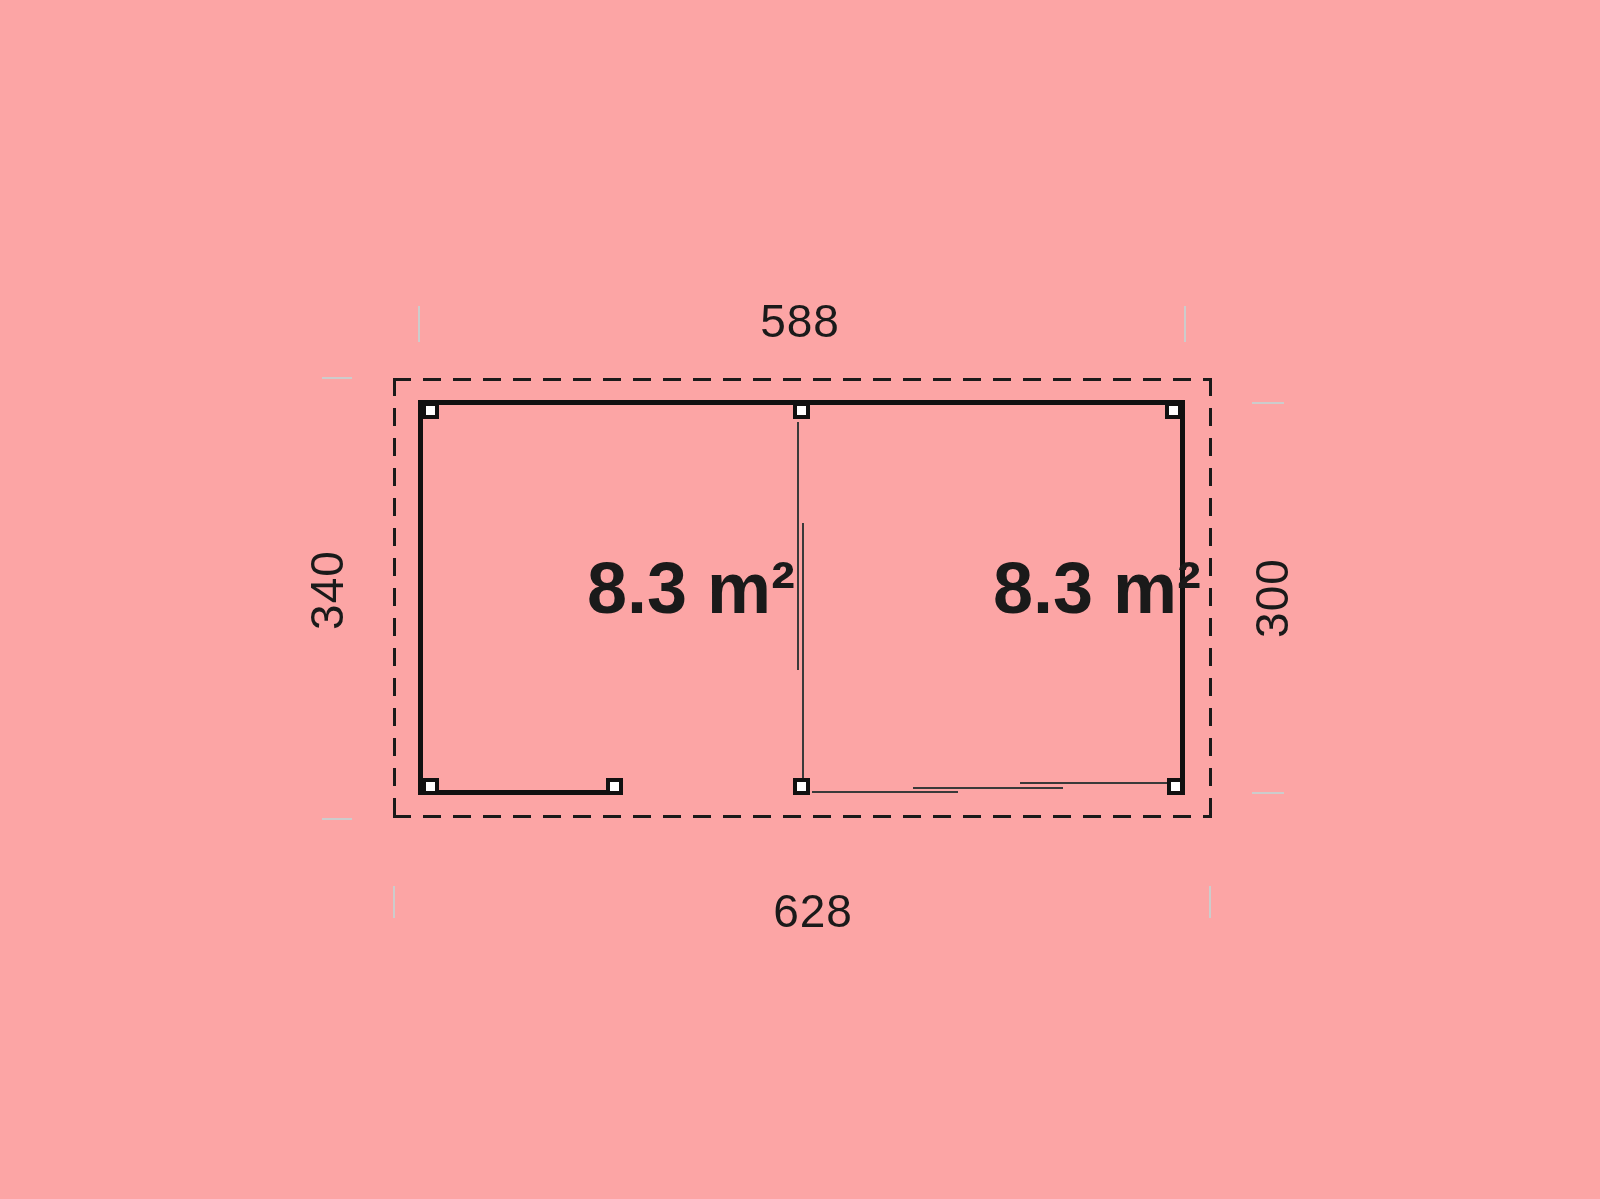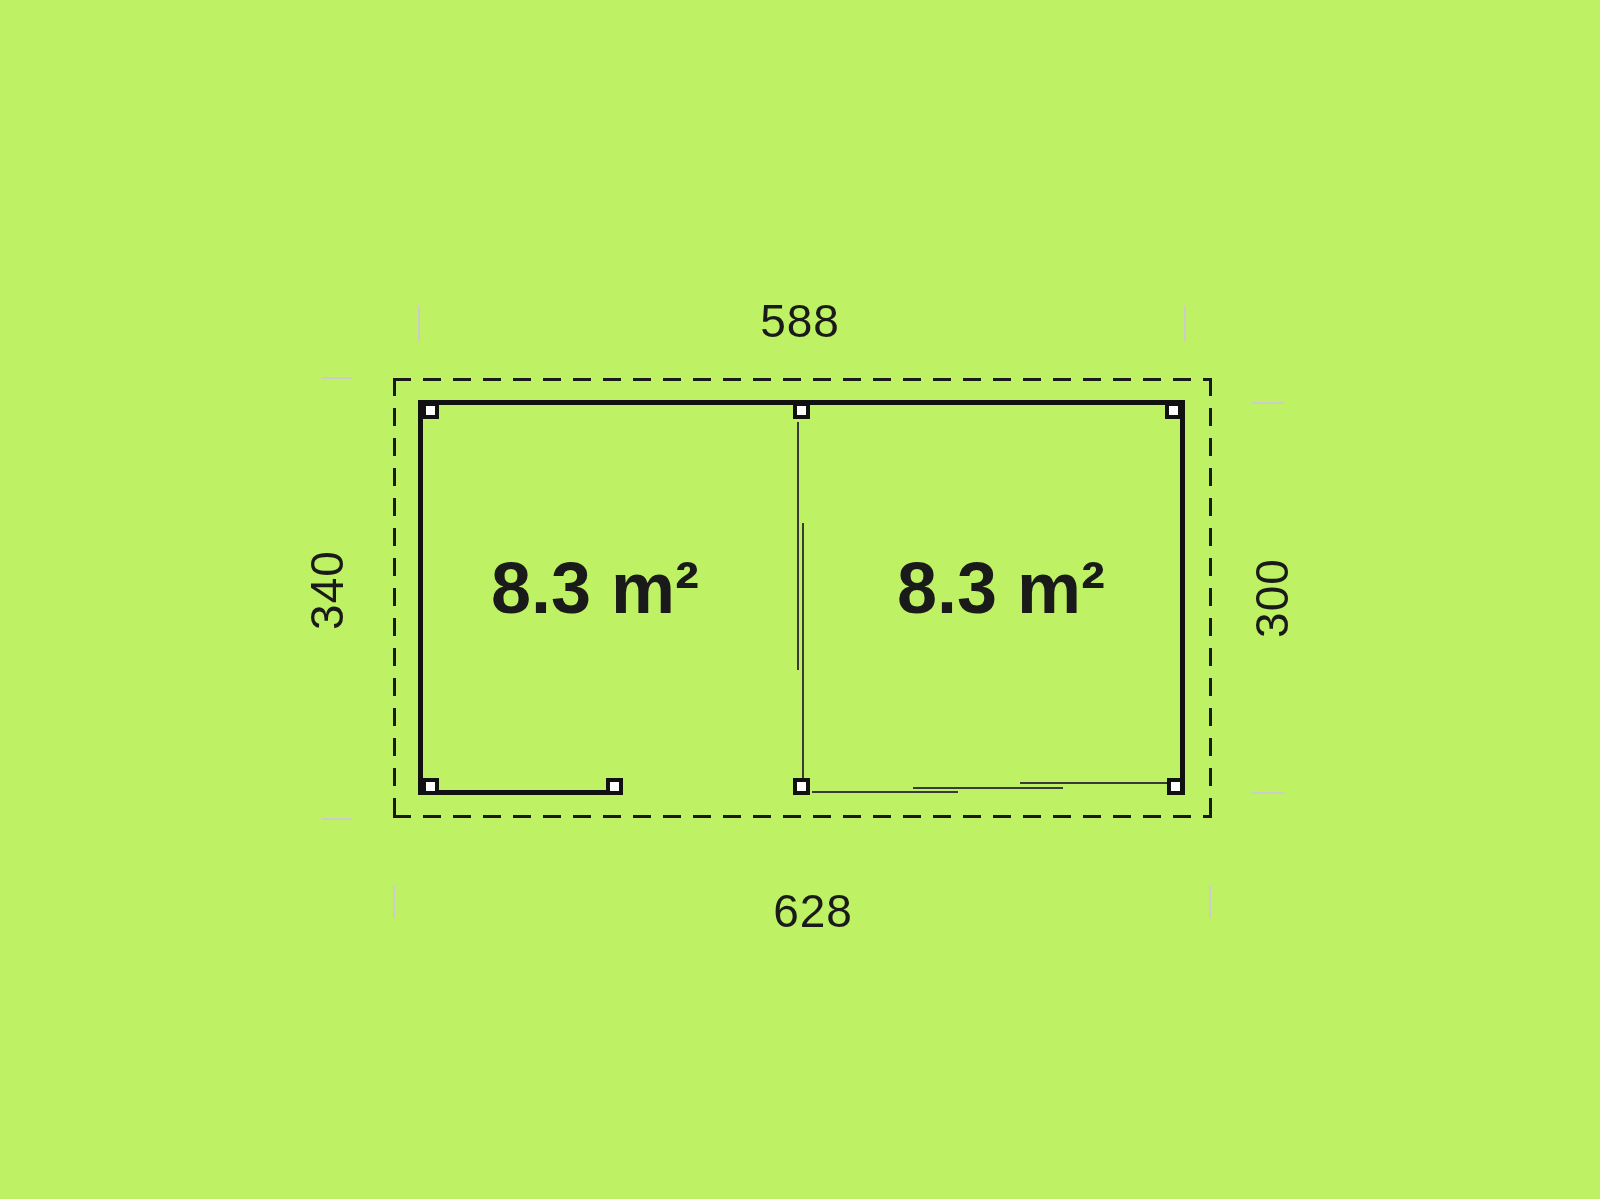--- a/index.html
+++ b/index.html
@@ -1,20 +1,20 @@
 <!DOCTYPE html>
 <html><head>
 <meta charset="utf-8">
 <style>
   html, body { margin: 0; padding: 0; background: #ffffff; }
   #canvas {
     position: relative;
     width: 1600px;
     height: 1199px;
-    background: #bef264;
+    background: #fca5a5;
     font-family: "Liberation Sans", "DejaVu Sans", sans-serif;
     overflow: hidden;
   }
   .abs { position: absolute; }
 
   
   .dash-h {
     height: 3px;
     background: repeating-linear-gradient(to right, #1a1a1a 0 18px, transparent 18px 30px);
   }
@@ -51,21 +51,21 @@
     line-height: 50px;
     color: #1a1a1a;
     letter-spacing: 1px;
     white-space: nowrap;
   }
   .dim-rot { transform: rotate(-90deg); }
 
   
   .room-label {
     width: 400px;
-    text-align: center;
+    text-align: right;
     font-size: 72px;
     line-height: 72px;
     font-weight: 700;
     color: #1a1a1a;
     white-space: nowrap;
   }
 </style>
 </head>
 <body>
 

